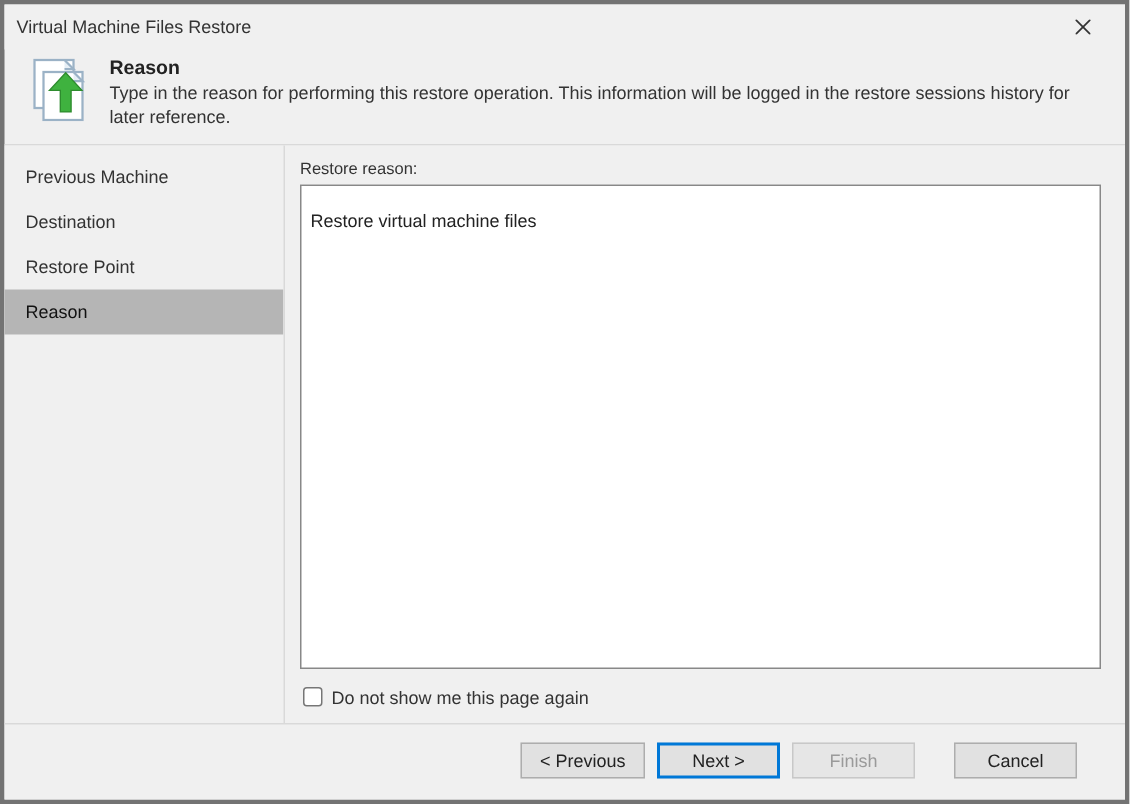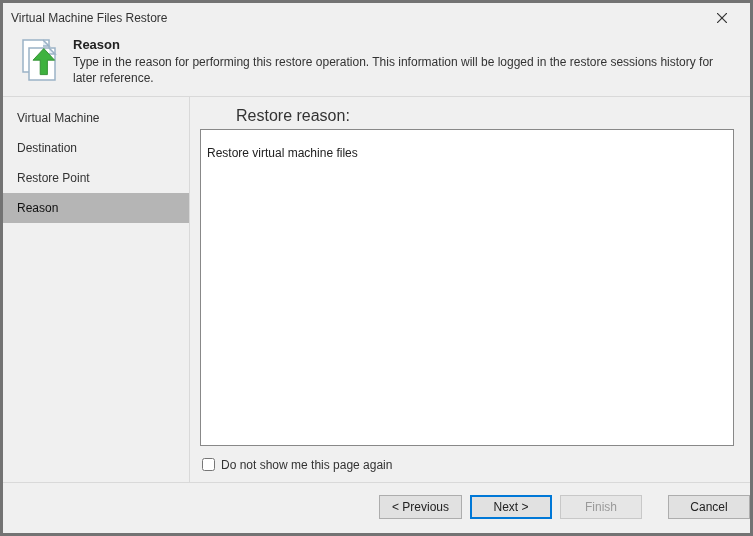--- a/index.html
+++ b/index.html
@@ -98,24 +98,23 @@
     .main {
       flex: 1;
       padding: 10px 16px 10px 10px;
       display: flex;
       flex-direction: column;
       border-left: 1px solid #d9d9d9;
       background: #f0f0f0;
       min-height: 0;
     }
     .label {
-      font-size: 16px;
+      font-size: 11px;
       color: #333;
       margin-bottom: 4px;
-      margin-left: 36px;
     }
     .reason-textarea {
       flex: 1;
       width: 100%;
       resize: none;
       border: 1px solid #888;
       background: #fff;
       padding: 16px 6px;
       font-family: "Segoe UI", Tahoma, sans-serif;
       font-size: 12px;
@@ -131,21 +130,21 @@
     }
     .checkbox-row input[type="checkbox"] {
       width: 13px;
       height: 13px;
     }
     .footer {
       display: flex;
       justify-content: flex-end;
       align-items: center;
       gap: 8px;
-      padding: 12px 0 14px 16px;
+      padding: 12px 32px 14px 16px;
       border-top: 1px solid #d9d9d9;
       background: #f0f0f0;
     }
     .btn {
       min-width: 82px;
       height: 24px;
       padding: 0 12px;
       font-family: "Segoe UI", Tahoma, sans-serif;
       font-size: 12px;
       background: #e1e1e1;
@@ -194,21 +193,21 @@
     </div>
     <div class="header-text">
       <div class="header-title">Reason</div>
       <div class="header-desc">Type in the reason for performing this restore operation. This information will be logged in the restore sessions history for later reference.</div>
     </div>
   </div>
 
   <div class="body">
     <div class="sidebar">
       <div class="sidebar-item">
-        <span>Virtual Machine</span>
+        <span>Previous Machine</span>
       </div>
       <div class="sidebar-item">
         <span>Destination</span>
       </div>
       <div class="sidebar-item">
         <span>Restore Point</span>
       </div>
       <div class="sidebar-item active">
         <span>Reason</span>
       </div>

